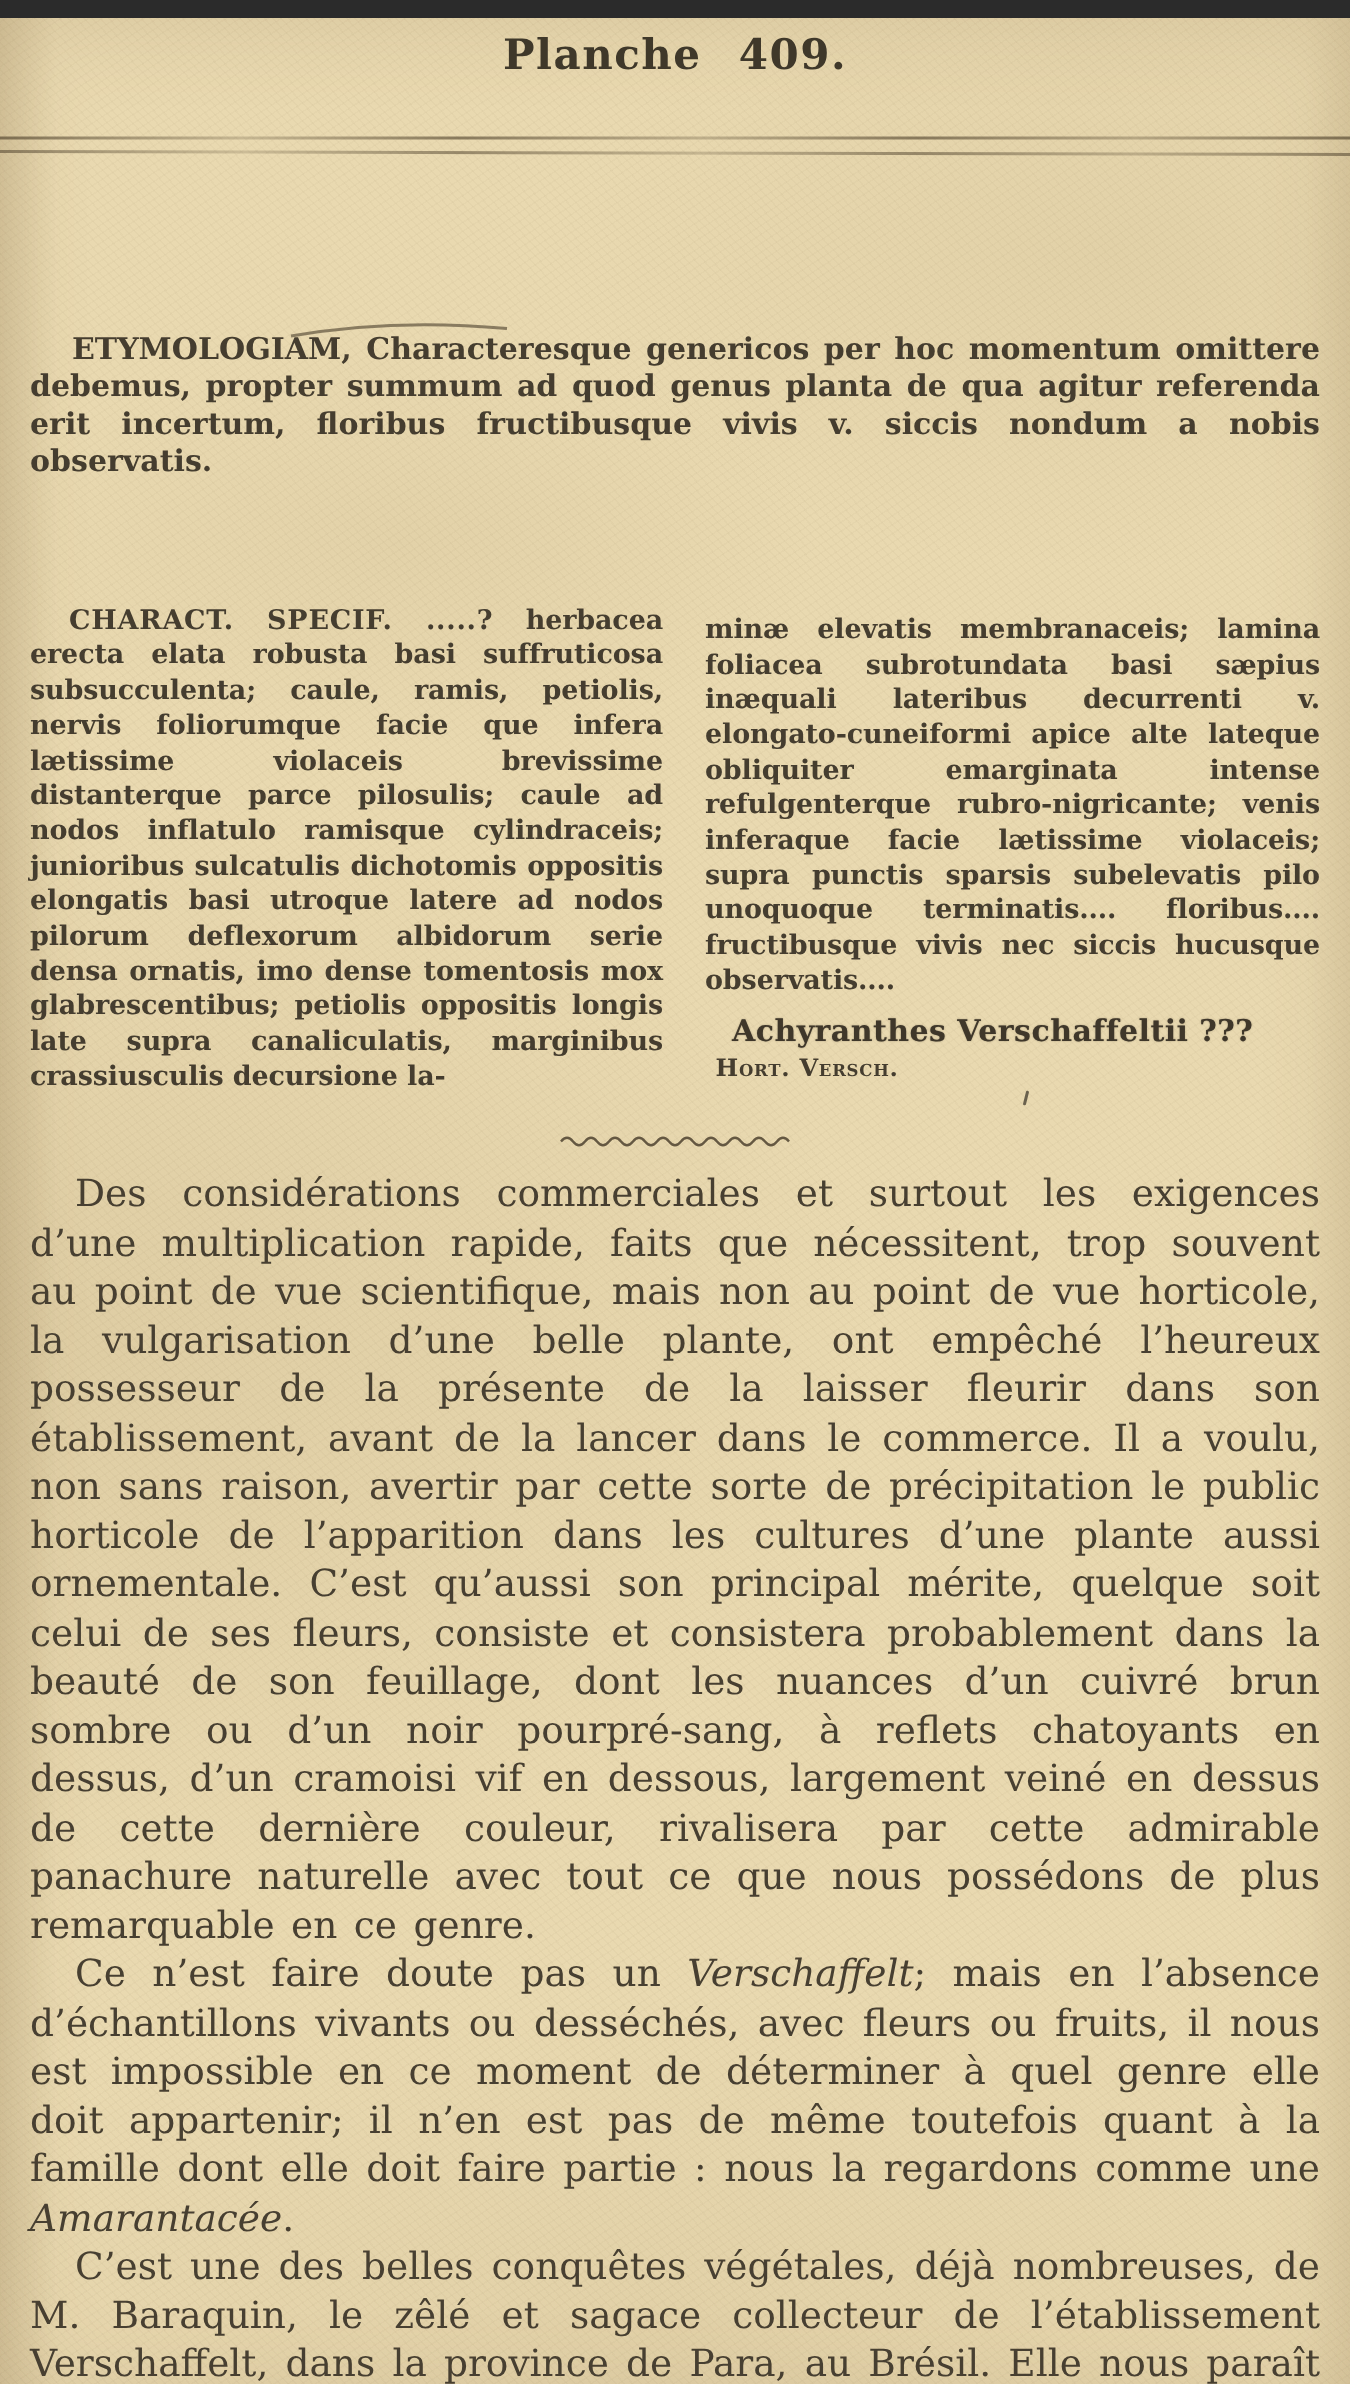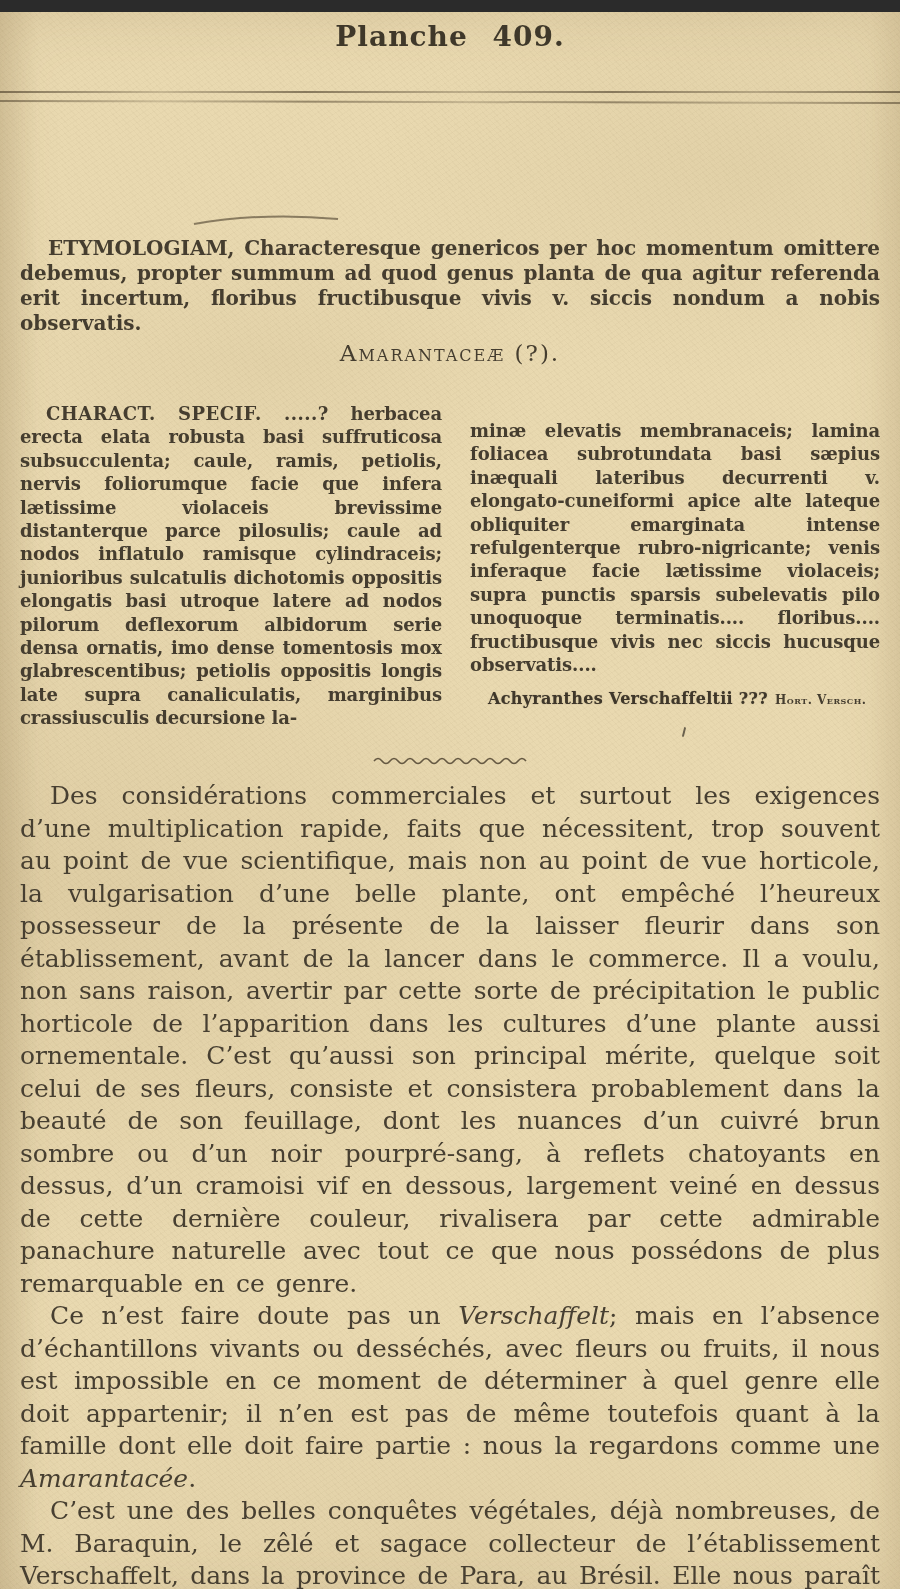--- a/index.html
+++ b/index.html
@@ -44,21 +44,21 @@
   .title{
     top:152px;left:0;width:100%;
     text-align:center;
     font-size:35px;font-weight:bold;
     letter-spacing:.5px;word-spacing:12px;
     color:#42392b;
     text-shadow:0 0 1px rgba(66,57,43,.45);
   }
   .title-flourish{top:202px;left:192px;}
   .etym{
-    top:224px;left:20px;width:860px;
+    top:208px;left:20px;width:860px;
     font-size:20px;font-weight:bold;line-height:25px;
     text-align:justify;text-indent:28px;
     color:#453d2f;
     margin:0;
   }
   .family{
     top:328px;left:0;width:100%;
     text-align:center;
     font-variant:small-caps;
     font-size:23px;letter-spacing:2px;
@@ -77,22 +77,22 @@
   .col p{margin:0;}
   .col-left{width:422px;}
   .col-left p{text-indent:26px;}
   .col-divider{
     width:2px;margin:2px 13px 0 13px;
     background:linear-gradient(180deg, rgba(80,68,48,.85), rgba(80,68,48,.55) 60%, rgba(80,68,48,.8));
   }
   .col-right{width:410px;}
   .lead-in{letter-spacing:.5px;}
   .syn{margin:10px 0 0 0 !important;text-indent:18px;text-align:left;}
-  .syn-name{font-weight:bold;font-size:16px;letter-spacing:.3px;color:#3f372a;text-shadow:0 0 1px rgba(63,55,42,.5);}
-  .syn-auth{font-variant:small-caps;font-size:12px;margin-left:7px;letter-spacing:.5px;}
+  .syn-name{font-weight:bold;font-size:20px;letter-spacing:.3px;color:#3f372a;text-shadow:0 0 1px rgba(63,55,42,.5);}
+  .syn-auth{font-variant:small-caps;font-size:16px;margin-left:7px;letter-spacing:.5px;}
   .squiggle{top:739px;left:0;width:100%;text-align:center;}
   .ink-speck{
     top:715px;left:683px;width:2px;height:10px;
     background:#4a4234;transform:rotate(14deg);border-radius:1px;opacity:.8;
   }
   .body-text{
     top:768px;left:20px;width:860px;
     font-size:25px;line-height:32.5px;
     text-align:justify;
     word-spacing:.12em;
@@ -110,21 +110,20 @@
   <div class="abs rule rule-1"></div>
   <div class="abs rule rule-2"></div>
 
 
   <svg class="abs title-flourish" width="150" height="14" viewBox="0 0 150 14">
     <path d="M2,10 Q70,-2 146,5" fill="none" stroke="#564a36" stroke-width="2" opacity=".65"></path>
   </svg>
 
   <p class="abs etym">ETYMOLOGIAM, Characteresque genericos per hoc momentum omittere debemus, propter summum ad quod genus planta de qua agitur referenda erit incertum, floribus fructibusque vivis v. siccis nondum a nobis observatis.</p>
 
-  <div class="abs family">Amarantaceæ (?).</div>
 
   <div class="abs columns">
     <div class="col col-left">
       <p><span class="lead-in">CHARACT. SPECIF. .....?</span><span> herbacea erecta elata robusta basi suffruticosa subsucculenta; caule, ramis, petiolis, nervis foliorumque facie que infera lætissime violaceis brevissime distanterque parce pilosulis; caule ad nodos inflatulo ramisque cylindraceis; junioribus sulcatulis dichotomis oppositis elongatis basi utroque latere ad nodos pilorum deflexorum albidorum serie densa ornatis, imo dense tomentosis mox glabrescentibus; petiolis oppositis longis late supra canaliculatis, marginibus crassiusculis decursione la-</span></p>
     </div>
     <div class="col-divider"></div>
     <div class="col col-right">
       <p>minæ elevatis membranaceis; lamina foliacea subrotundata basi sæpius inæquali lateribus decurrenti v. elongato-cuneiformi apice alte lateque obliquiter emarginata intense refulgenterque rubro-nigricante; venis inferaque facie lætissime violaceis; supra punctis sparsis subelevatis pilo unoquoque terminatis.... floribus.... fructibusque vivis nec siccis hucusque observatis....</p>
       <p class="syn"><span class="syn-name">Achyranthes Verschaffeltii ???</span><span class="syn-auth">Hort. Versch.</span></p>
     </div>

